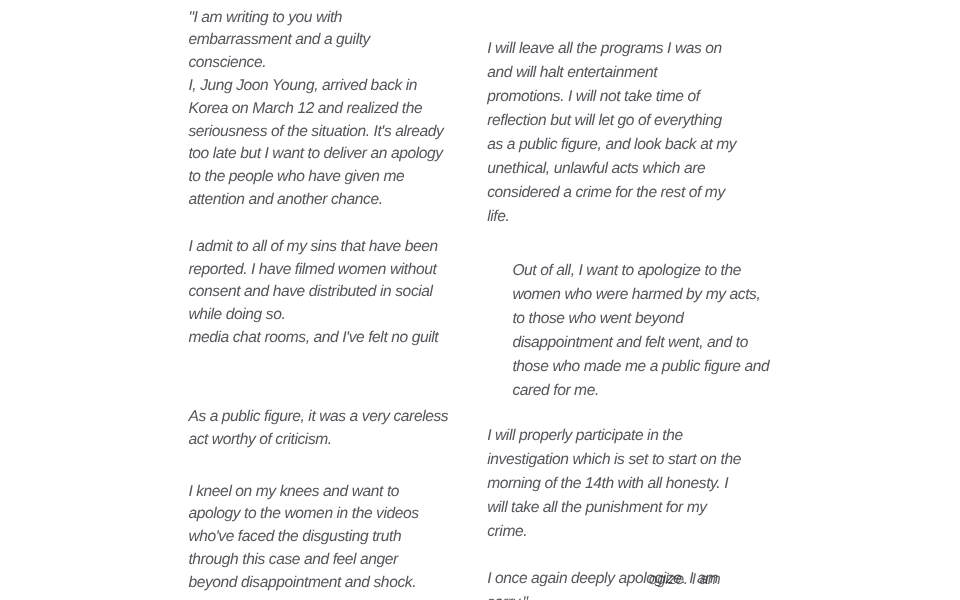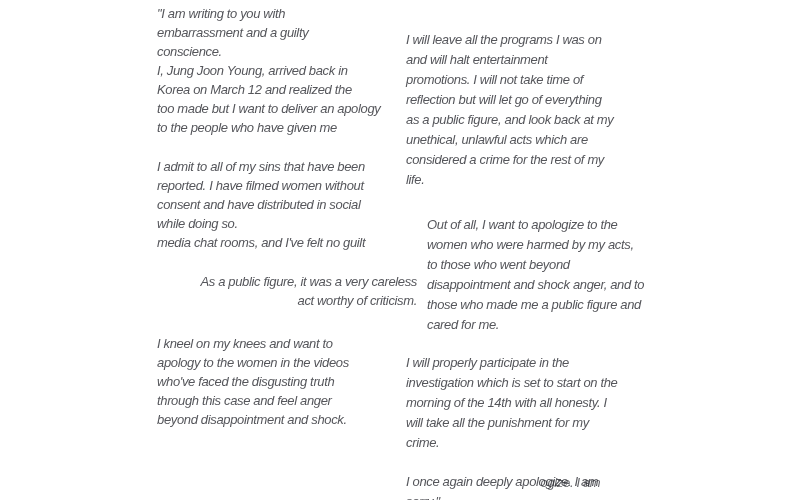--- a/index.html
+++ b/index.html
@@ -35,21 +35,21 @@
     font-size: 13px;
     line-height: 20px;
     letter-spacing: -0.35px;
   }
   .para { margin: 0; }
   .line { white-space: nowrap; }
 
   
   .col-left  .para:nth-of-type(2) { }
   .col-left  .para:nth-of-type(3) { margin-top: 20px; }
-  .col-left  .para:nth-of-type(4) { margin-top: 20px; text-align: right; }
+  .col-left  .para:nth-of-type(4) { margin-top: 47px; }
   .col-left  .para:nth-of-type(5) { margin-top: 24px; }
   .col-right .para:nth-of-type(2) { margin-top: 25px; margin-left: 21px; }
   .col-right .para:nth-of-type(3) { margin-top: 18px; }
   .col-right .para:nth-of-type(4) { margin-top: 19px; }
 
   
   .glitch {
     position: relative;
     display: inline-block;
   }
@@ -68,22 +68,24 @@
 
 <div class="col col-left">
   <div class="para">
       <div class="line">"I am writing to you with</div>
       <div class="line">embarrassment and a guilty</div>
       <div class="line">conscience.</div>
     </div>
   <div class="para">
       <div class="line">I, Jung Joon Young, arrived back in</div>
       <div class="line">Korea on March 12 and realized the</div>
-      <div class="line">too made but I want to deliver an apology</div>
+      <div class="line">seriousness of the situation. It's already</div>
+      <div class="line">too late but I want to deliver an apology</div>
       <div class="line">to the people who have given me</div>
+      <div class="line">attention and another chance.</div>
     </div>
   <div class="para">
       <div class="line">I admit to all of my sins that have been</div>
       <div class="line">reported. I have filmed women without</div>
       <div class="line">consent and have distributed in social</div>
       <div class="line">while doing so.</div>
       <div class="line">media chat rooms, and I've felt no guilt</div>
     </div>
   <div class="para">
       <div class="line">As a public figure, it was a very careless</div>
@@ -106,21 +108,21 @@
       <div class="line">reflection but will let go of everything</div>
       <div class="line">as a public figure, and look back at my</div>
       <div class="line">unethical, unlawful acts which are</div>
       <div class="line">considered a crime for the rest of my</div>
       <div class="line">life.</div>
     </div>
   <div class="para">
       <div class="line">Out of all, I want to apologize to the</div>
       <div class="line">women who were harmed by my acts,</div>
       <div class="line">to those who went beyond</div>
-      <div class="line">disappointment and shock anger, and to</div>
+      <div class="line">disappointment and felt went, and to</div>
       <div class="line">those who made me a public figure and</div>
       <div class="line">cared for me.</div>
     </div>
   <div class="para">
       <div class="line">I will properly participate in the</div>
       <div class="line">investigation which is set to start on the</div>
       <div class="line">morning of the 14th with all honesty. I</div>
       <div class="line">will take all the punishment for my</div>
       <div class="line">crime.</div>
     </div>

